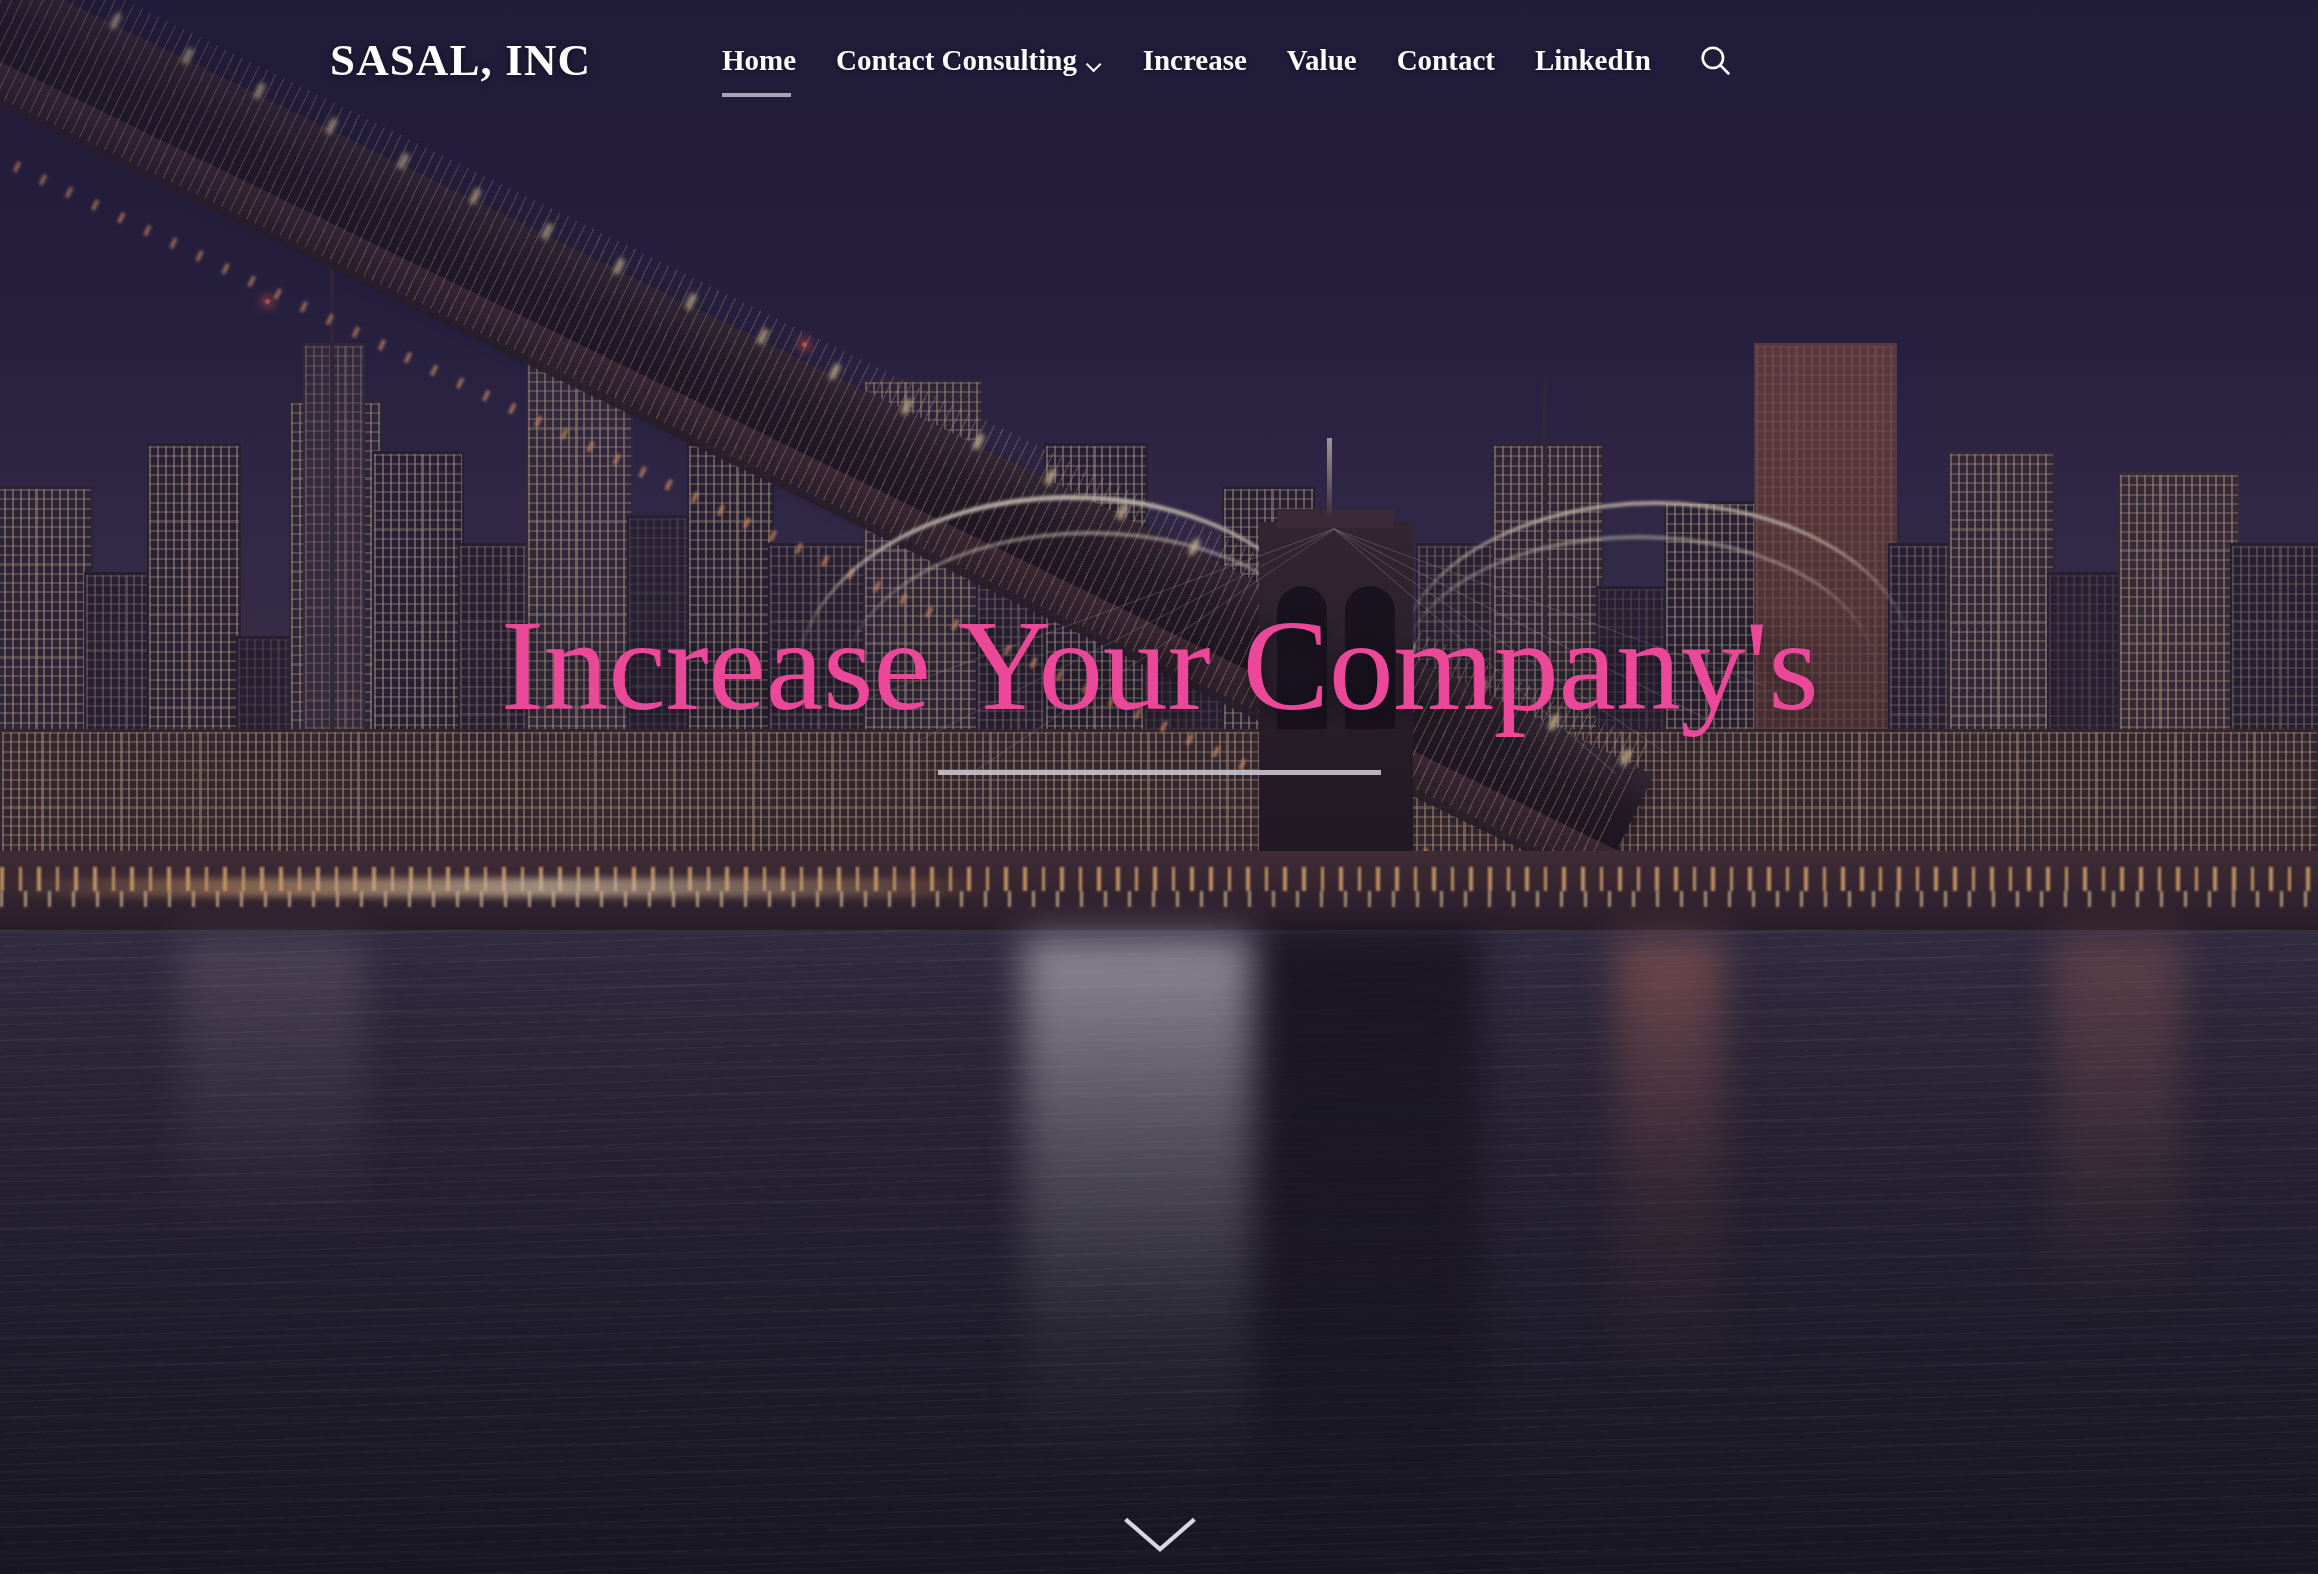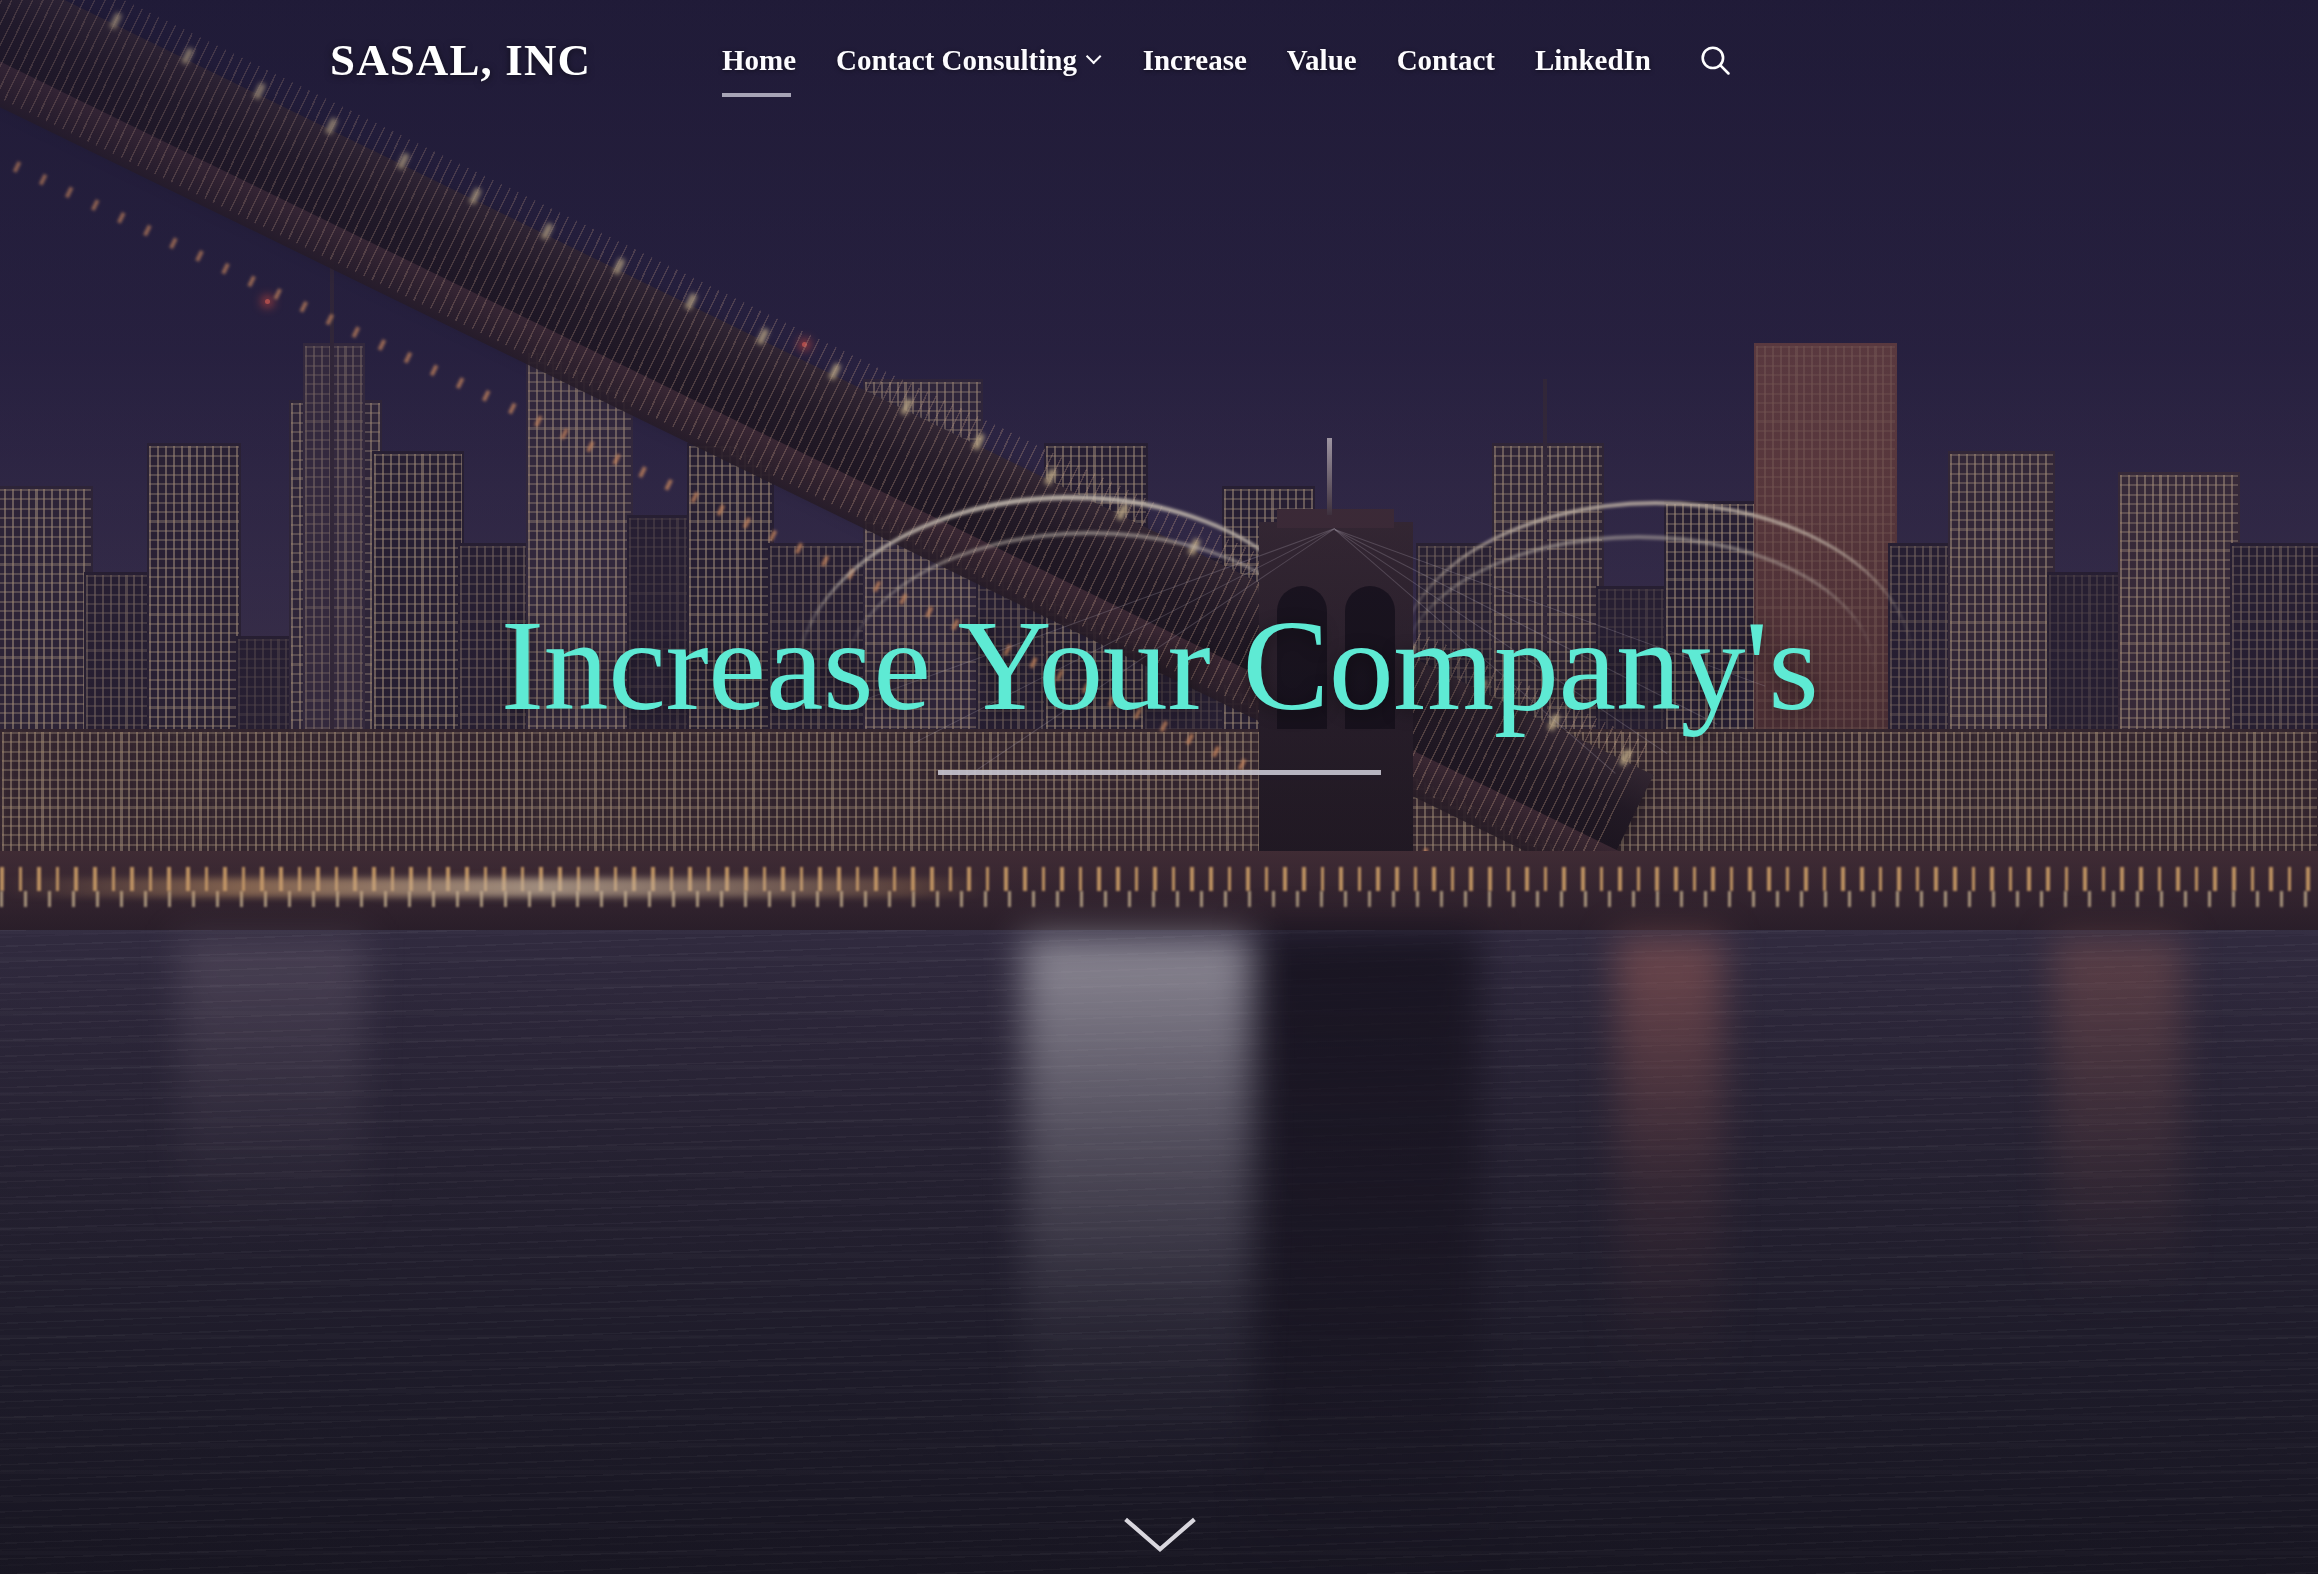--- a/index.html
+++ b/index.html
@@ -193,21 +193,21 @@
     text-shadow:0 1.4px 7.2px rgba(0,0,0,.55); white-space:nowrap;
     font-family:"Liberation Serif", serif;
   }
   .nav{
     position:absolute; right:168px; top:40px;
     display:flex; align-items:center; gap:0;
   }
   .nav-item{
     position:relative; color:#fdfcff; font-size:29px; font-weight:700;
     padding:0 20px; white-space:nowrap; text-shadow:0 0.7px 4.3px rgba(0,0,0,.5);
-    display:flex; align-items:center; gap:10px; cursor:pointer;
+    display:flex; align-items:flex-end; gap:10px; cursor:pointer;
     font-family:"Liberation Serif", serif;
   }
   .nav-item .underline{
     position:absolute; left:20px; bottom:-20px; width:69px; height:3.6px;
     background:rgba(190,188,205,.85);
   }
   .chev{ display:inline-block; width:15.7px; height:15.7px; position:relative; top:-2.9px; }
   .chev::before{
     content:""; position:absolute; left:1.4px; top:1.4px; width:9.3px; height:9.3px;
     border-right:2.1px solid #fdfcff; border-bottom:2.1px solid #fdfcff;
@@ -216,21 +216,21 @@
   .search-btn{
     margin-left:24px; width:40px; height:40px; display:flex;
     align-items:center; justify-content:center; cursor:pointer;
   }
 
   
   .hero-copy{
     position:absolute; left:0; top:598px; width:2319px; text-align:center; z-index:25;
   }
   .hero-title{
-    color:#5eead4; font-size:130px; line-height:1.04; font-weight:400;
+    color:#ec4899; font-size:130px; line-height:1.04; font-weight:400;
     letter-spacing:-0.4px; text-shadow:0 2.9px 17px rgba(0,0,0,.42);
     font-family:"Liberation Serif", serif;
   }
   .hero-rule{
     margin:37px auto 0; width:443px; height:5px; background:rgba(196,194,205,.92);
   }
 
   
   .scroll-cue{
     position:absolute; left:50%; transform:translateX(-50%); top:1515px;

